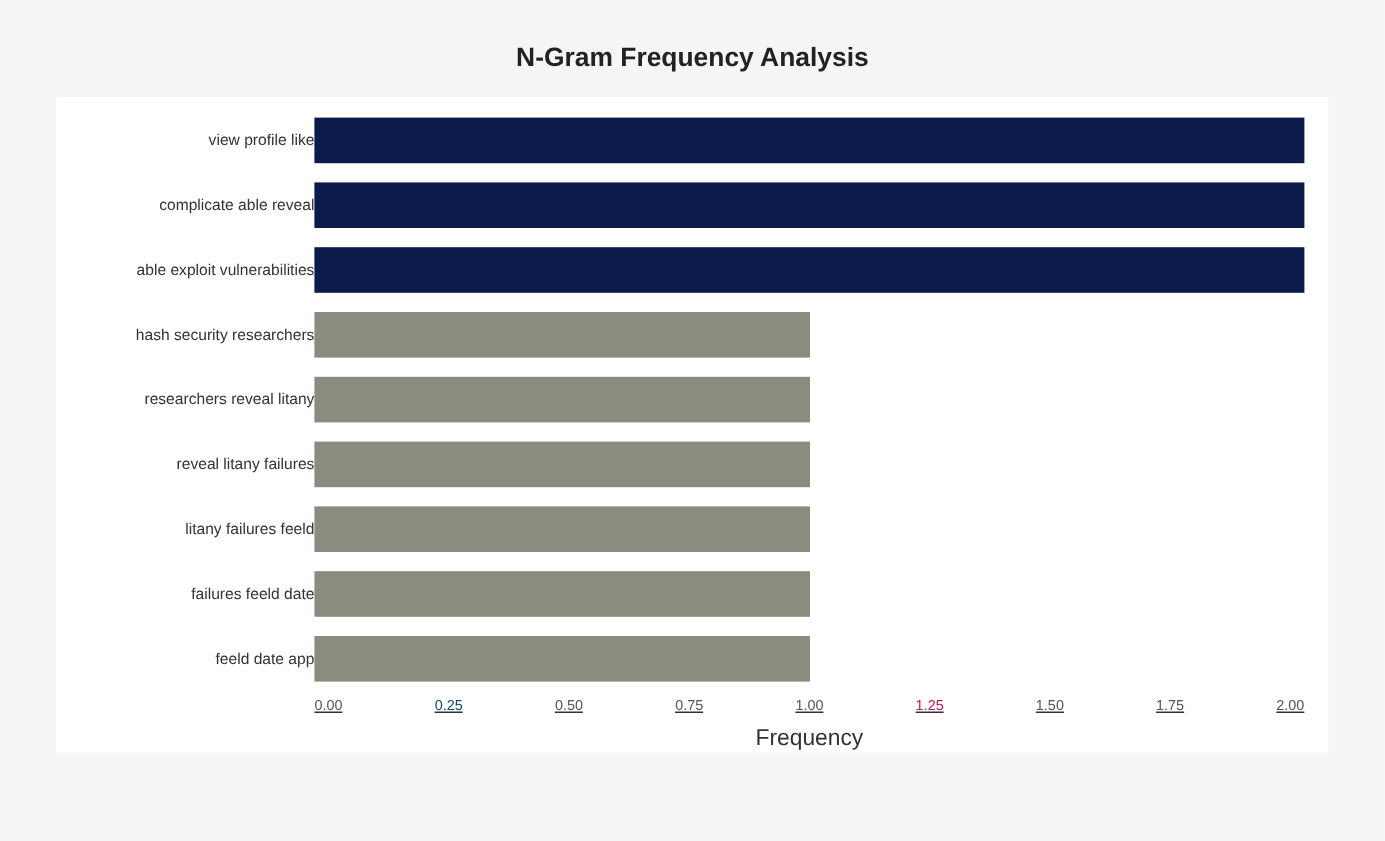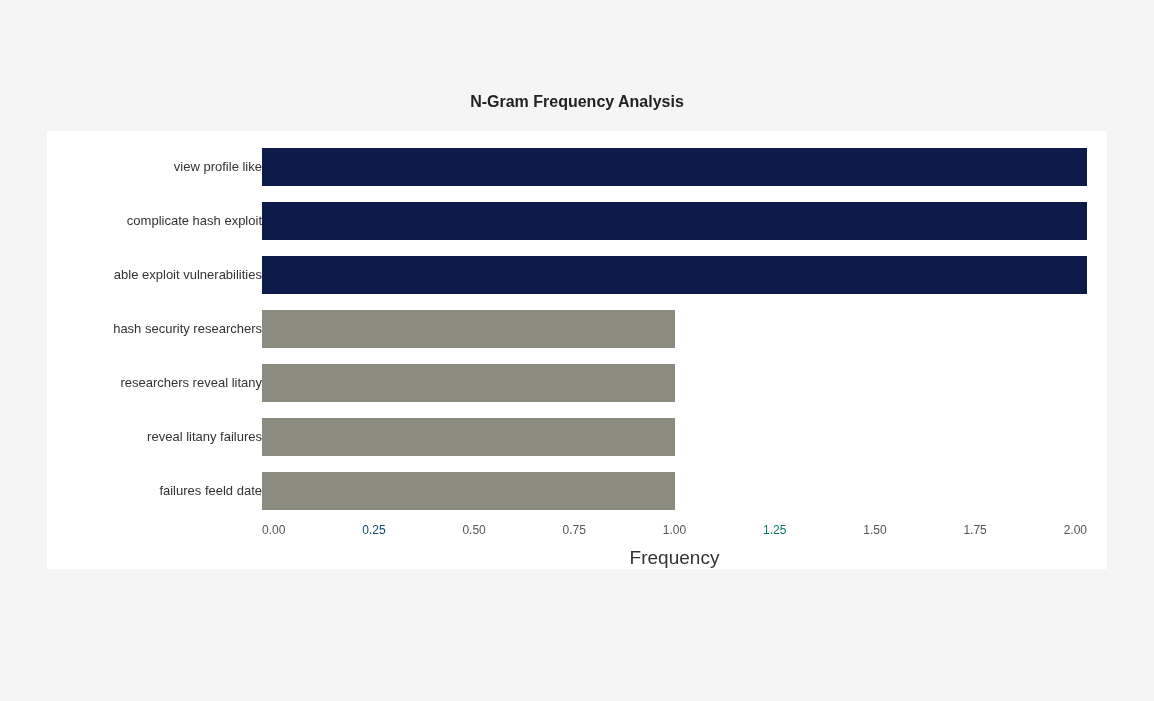--- a/index.html
+++ b/index.html
@@ -12,21 +12,21 @@
       align-items: center;
       justify-content: center;
     }
     .chart-container {
       background: #f5f5f5;
       width: 1100px;
       padding: 20px 20px 60px 20px;
     }
     .chart-title {
       text-align: center;
-      font-size: 16px;
+      font-size: 22px;
       font-weight: bold;
       color: #222;
       margin-bottom: 20px;
     }
     .bar-row {
       display: flex;
       align-items: center;
       height: 52px;
       margin-bottom: 2px;
     }
@@ -52,21 +52,21 @@
   <div class="chart-title">N-Gram Frequency Analysis</div>
   <div style="background:white; padding: 10px 0 0 0;">
     <div id="bars-area">
         <div class="bar-row">
           <div class="bar-label">view profile like</div>
           <div style="flex: 1 1 0%; padding-right: 20px; position: relative; height: 52px; display: flex; align-items: center;">
             <div style="height: 38px; width: 100%; background: rgb(13, 27, 75);"></div>
           </div>
         </div>
         <div class="bar-row">
-          <div class="bar-label">complicate hash exploit</div>
+          <div class="bar-label">complicate able reveal</div>
           <div style="flex: 1 1 0%; padding-right: 20px; position: relative; height: 52px; display: flex; align-items: center;">
             <div style="height: 38px; width: 100%; background: rgb(13, 27, 75);"></div>
           </div>
         </div>
         <div class="bar-row">
           <div class="bar-label">able exploit vulnerabilities</div>
           <div style="flex: 1 1 0%; padding-right: 20px; position: relative; height: 52px; display: flex; align-items: center;">
             <div style="height: 38px; width: 100%; background: rgb(13, 27, 75);"></div>
           </div>
         </div>
@@ -82,34 +82,46 @@
             <div style="height: 38px; width: 50%; background: rgb(139, 139, 128);"></div>
           </div>
         </div>
         <div class="bar-row">
           <div class="bar-label">reveal litany failures</div>
           <div style="flex: 1 1 0%; padding-right: 20px; position: relative; height: 52px; display: flex; align-items: center;">
             <div style="height: 38px; width: 50%; background: rgb(139, 139, 128);"></div>
           </div>
         </div>
         <div class="bar-row">
+          <div class="bar-label">litany failures feeld</div>
+          <div style="flex: 1 1 0%; padding-right: 20px; position: relative; height: 52px; display: flex; align-items: center;">
+            <div style="height: 38px; width: 50%; background: rgb(139, 139, 128);"></div>
+          </div>
+        </div>
+        <div class="bar-row">
           <div class="bar-label">failures feeld date</div>
           <div style="flex: 1 1 0%; padding-right: 20px; position: relative; height: 52px; display: flex; align-items: center;">
             <div style="height: 38px; width: 50%; background: rgb(139, 139, 128);"></div>
           </div>
         </div>
+        <div class="bar-row">
+          <div class="bar-label">feeld date app</div>
+          <div style="flex: 1 1 0%; padding-right: 20px; position: relative; height: 52px; display: flex; align-items: center;">
+            <div style="height: 38px; width: 50%; background: rgb(139, 139, 128);"></div>
+          </div>
+        </div>
       </div>
-    <div id="x-axis-container" style="margin-left:215px; padding-right: 20px; padding-bottom: 4px;">
+    <div id="x-axis-container" style="margin-left:215px; padding-right: 20px; padding-bottom: 4px; text-decoration: underline;">
       <div id="x-ticks" style="display:flex; justify-content:space-between; padding-top: 4px;">
           <div style="font-size: 12px; color: rgb(85, 85, 85); text-align: center;">0.00</div>
           <div style="font-size: 12px; color: #0c4a6e; text-align: center;">0.25</div>
           <div style="font-size: 12px; color: rgb(85, 85, 85); text-align: center;">0.50</div>
           <div style="font-size: 12px; color: rgb(85, 85, 85); text-align: center;">0.75</div>
           <div style="font-size: 12px; color: rgb(85, 85, 85); text-align: center;">1.00</div>
-          <div style="font-size: 12px; color: #0f766e; text-align: center;">1.25</div>
+          <div style="font-size: 12px; color: #be185d; text-align: center;">1.25</div>
           <div style="font-size: 12px; color: rgb(85, 85, 85); text-align: center;">1.50</div>
           <div style="font-size: 12px; color: rgb(85, 85, 85); text-align: center;">1.75</div>
           <div style="font-size: 12px; color: rgb(85, 85, 85); text-align: center;">2.00</div>
         </div>
     </div>
     <div class="x-axis-label" style="margin-right:20px;">Frequency</div>
   </div>
 </div>
 
 </body></html>

